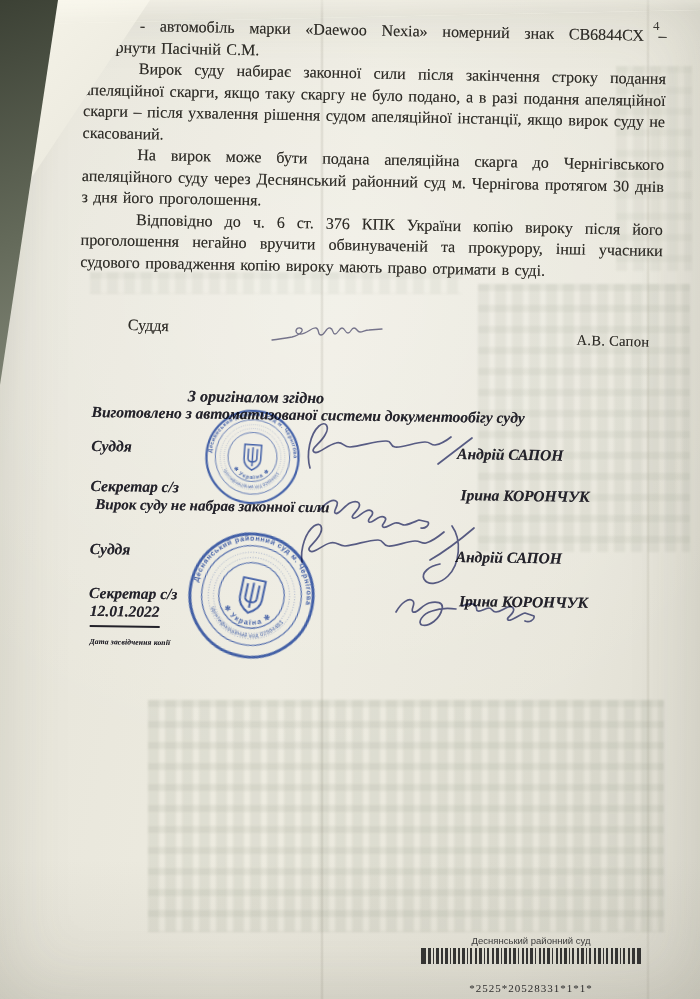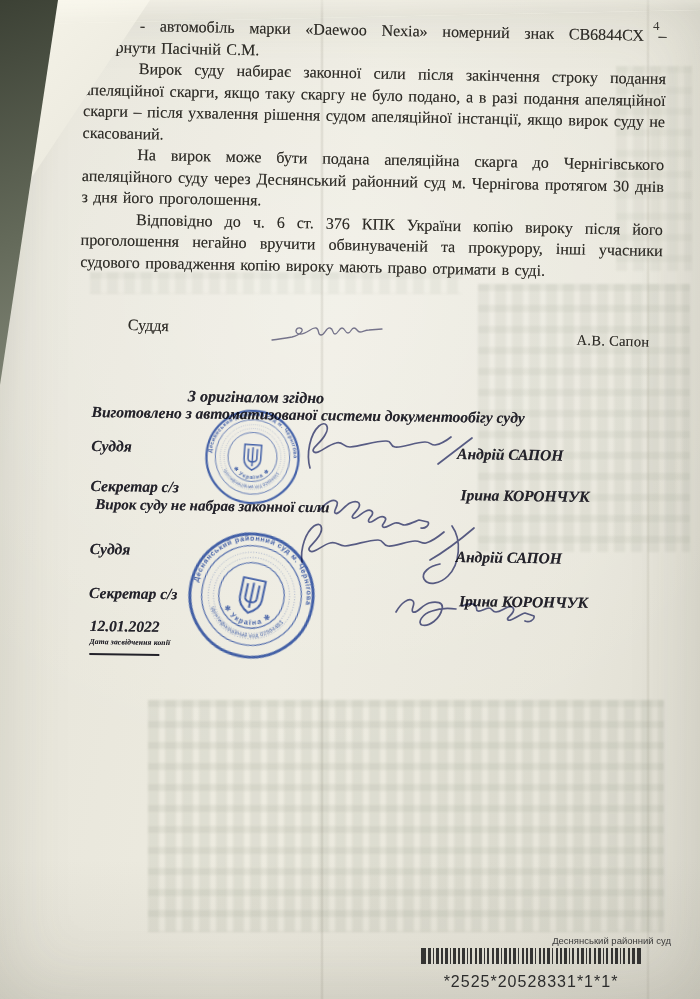--- a/index.html
+++ b/index.html
@@ -71,21 +71,21 @@
     transform:rotate(0.8deg); transform-origin:92px 390px;
     text-shadow:0 0 .6px rgba(35,34,42,.5);}
   .cert > div{position:absolute; white-space:nowrap;}
   .c-heading{left:188px; top:386px; font-size:16px;}
   .c-sub{left:92px; top:403px;}
   .c-r0l{left:92px; top:437px;} .c-r0n{left:458px; top:440px;}
   .c-r1l{left:92px; top:477px;} .c-r1n{left:462px; top:481px;}
   .c-note{left:97px; top:496px; font-size:15px;}
   .c-r2l{left:92px; top:540px;} .c-r2n{left:458px; top:543px;}
   .c-r3l{left:92px; top:584px;} .c-r3n{left:462px; top:587px;}
-  .c-date{left:93px; top:617px; border-bottom:2px solid #23222a; padding-bottom:18px;}
+  .c-date{left:93px; top:602px; border-bottom:2px solid #23222a; padding-bottom:5px;}
   .c-datecap{left:93px; top:637px; font-size:7.5px; letter-spacing:.2px;}
   
   .stamp{position:absolute; z-index:3; mix-blend-mode:multiply; opacity:.88; filter:blur(.3px);}
   .stamp .ink{stroke:#2d52b2; fill:none;}
   .stamp text{fill:#2d52b2; font-family:"Liberation Sans", sans-serif; font-weight:bold;}
   .stamp .ring-thick{stroke-width:4.5;}
   .stamp .ring-thin{stroke-width:1.6;}
   .stamp .dots{stroke-width:1.2; stroke-dasharray:1.5 2.6; opacity:.55;}
   .stamp .t-outer{font-size:11px; letter-spacing:1px;}
   .stamp .t-inner{font-size:8.5px; letter-spacing:.5px; font-weight:normal;}
@@ -93,30 +93,30 @@
   .s1{left:188px; top:408px; width:129px; height:98px; transform:rotate(4deg);}
   .s2{left:186px; top:528px; width:131px; height:135px; transform:rotate(12deg);}
   
   .sigs{position:absolute; inset:0; z-index:4; mix-blend-mode:multiply; pointer-events:none;}
   .sigs path{fill:none; stroke-linecap:round; stroke-linejoin:round;}
   .sig-light{stroke:#5b5a80; stroke-width:1.3; opacity:.8;}
   .sig-dark{stroke:#41477f; stroke-width:1.7; opacity:.85;}
   
   .footer{position:absolute; left:391px; top:936px; width:280px; z-index:2; text-align:center;
     font-family:"Liberation Sans", sans-serif; color:#3b3b3b;}
-  .footer .line{font-size:9.5px; line-height:10.5px;text-align:right;}
+  .footer .line{font-size:9.5px; line-height:10.5px;}
   .barcode{width:214px; height:16px; margin:1px auto 0; opacity:.88;
     border-left:3px solid #1e1e1e; border-right:3px solid #1e1e1e;
     background-image:repeating-linear-gradient(90deg,
       #1e1e1e 0 2px, transparent 2px 4px,
       #1e1e1e 4px 7px, transparent 7px 9px,
       #1e1e1e 9px 10px, transparent 10px 12.5px,
       #1e1e1e 12.5px 14.5px, transparent 14.5px 17px);}
-  .barcode-caption{font-size:16px; letter-spacing:1px; color:#2c2c2c; margin-top:9px;
-    font-family:Liberation Sans, sans-serif;}
+  .barcode-caption{font-size:11px; letter-spacing:1px; color:#2c2c2c; margin-top:18px;
+    font-family:Liberation Serif, serif;}
 </style>
 </head>
 <body>
 
 <div class="photo">
   <div class="page">
 
     <div class="bleed b1"></div>
     <div class="bleed b2"></div>
     <div class="bleed b3"></div>

